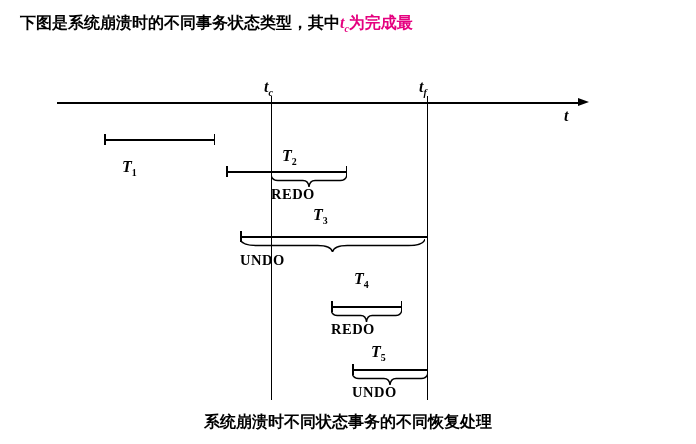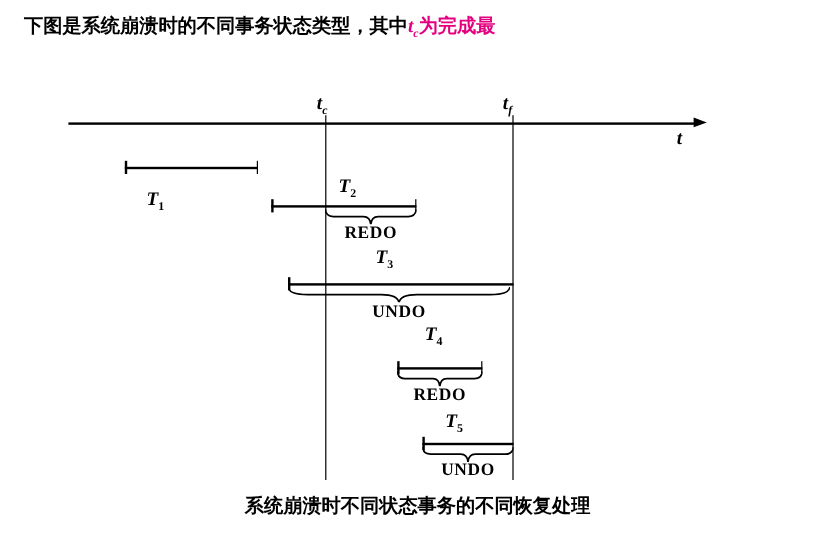--- a/index.html
+++ b/index.html
@@ -20,21 +20,21 @@
            border-left:11px solid #000; }
   .tlabel { position:absolute; font-family:"Liberation Serif", serif; font-style:italic;
             font-weight:700; font-size:16px; color:#000; }
   .tlabel sub { font-style:italic; }
   .txn-label { position:absolute; font-family:"Liberation Serif", serif; font-weight:700;
                font-size:16px; font-style:italic; color:#000; }
   .txn-label sub { font-style:normal; }
   .brace { position:absolute; display:block; }
   .brace path { fill:none; stroke:#000; stroke-width:1.4px; }
   .action { position:absolute; font-family:"Liberation Serif", serif; font-weight:700;
-            font-size:14.5px; text-align:center; letter-spacing:0.5px; color:#000; }
+            font-size:14.5px; letter-spacing:0.5px; color:#000; }
   .caption { position:absolute; left:0; top:412px; width:100%; text-align:center;
              font-size:16px; font-weight:700; color:#000;
              font-family:Liberation Mono, monospace; }
 </style>
 </head>
 <body>
 
 <div class="screen">
 
   <div class="header">

